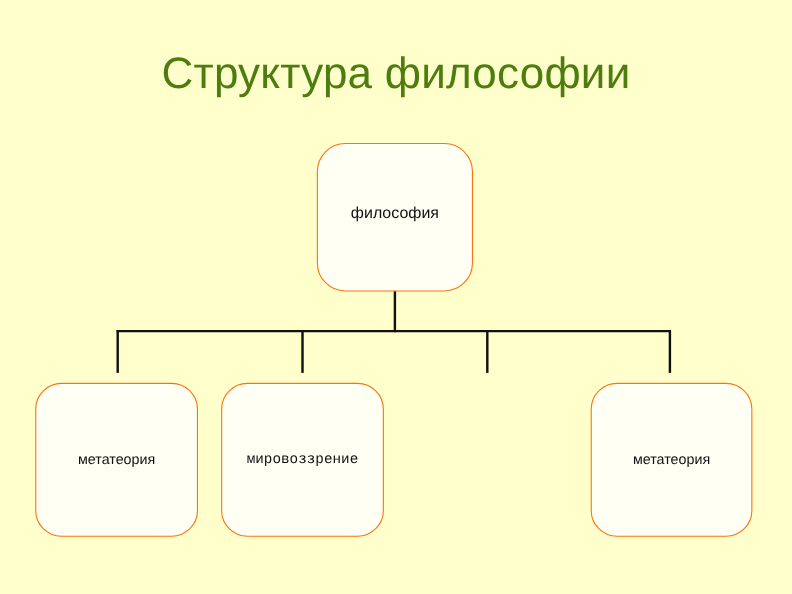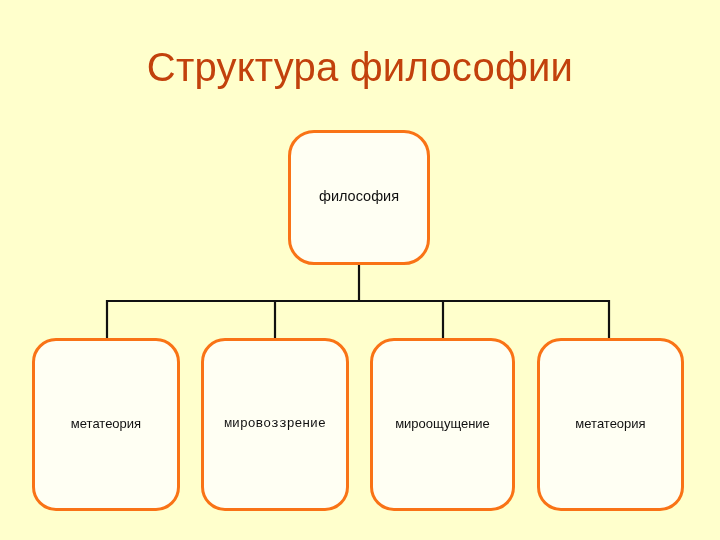--- a/index.html
+++ b/index.html
@@ -23,21 +23,21 @@
 
   
   #slide-title {
     position: absolute;
     left: 0;
     top: 44px;
     width: 720px;
     text-align: center;
     font-size: 40px;
     line-height: 46px;
-    color: #c2410c;
+    color: #4d7c0f;
     font-weight: normal;
     letter-spacing: 0.2px;
     white-space: nowrap;
   }
 
   
   #diagram {
     position: absolute;
     left: 0;
     top: 0;
@@ -50,21 +50,21 @@
     top: 0;
     width: 720px;
     height: 540px;
   }
 
   
   .node {
     position: absolute;
     box-sizing: border-box;
     background: #fffff3;
-    border: 3px solid #f97316;
+    border: 1px solid #f97316;
     border-radius: 22px;
     display: flex;
     align-items: center;
     justify-content: center;
     z-index: 2;
   }
   .node-label {
     color: #101010;
     text-align: center;
     line-height: 1.15;
@@ -81,22 +81,22 @@
     border-radius: 26px;
     align-items: flex-start;
   }
   #node-root .node-label {
     font-size: 14.5px;
     margin-top: 55px;
   }
 
   
   .node-child {
-    top: 338px;
-    height: 173px;
+    top: 348px;
+    height: 140px;
     width: 148px;
     border-radius: 24px;
   }
   .node-child .node-label {
     font-size: 13px;
   }
   #node-child-0 { left: 32px;  width: 148px; }
   #node-child-1 { left: 201px; width: 148px; font-family: Liberation Mono, monospace; }
   #node-child-2 { left: 370px; width: 145px; }
   #node-child-3 { left: 537px; width: 147px; }
@@ -129,22 +129,19 @@
     </div>
 
     <div class="node node-child" id="node-child-0">
       <span class="node-label">метатеория</span>
     </div>
 
     <div class="node node-child" id="node-child-1">
       <span class="node-label">мировоззрение</span>
     </div>
 
-    <div class="node node-child" id="node-child-2">
-      <span class="node-label">мироощущение</span>
-    </div>
 
     <div class="node node-child" id="node-child-3">
       <span class="node-label">метатеория</span>
     </div>
 
   </div>
 </div>
 
 </body></html>

